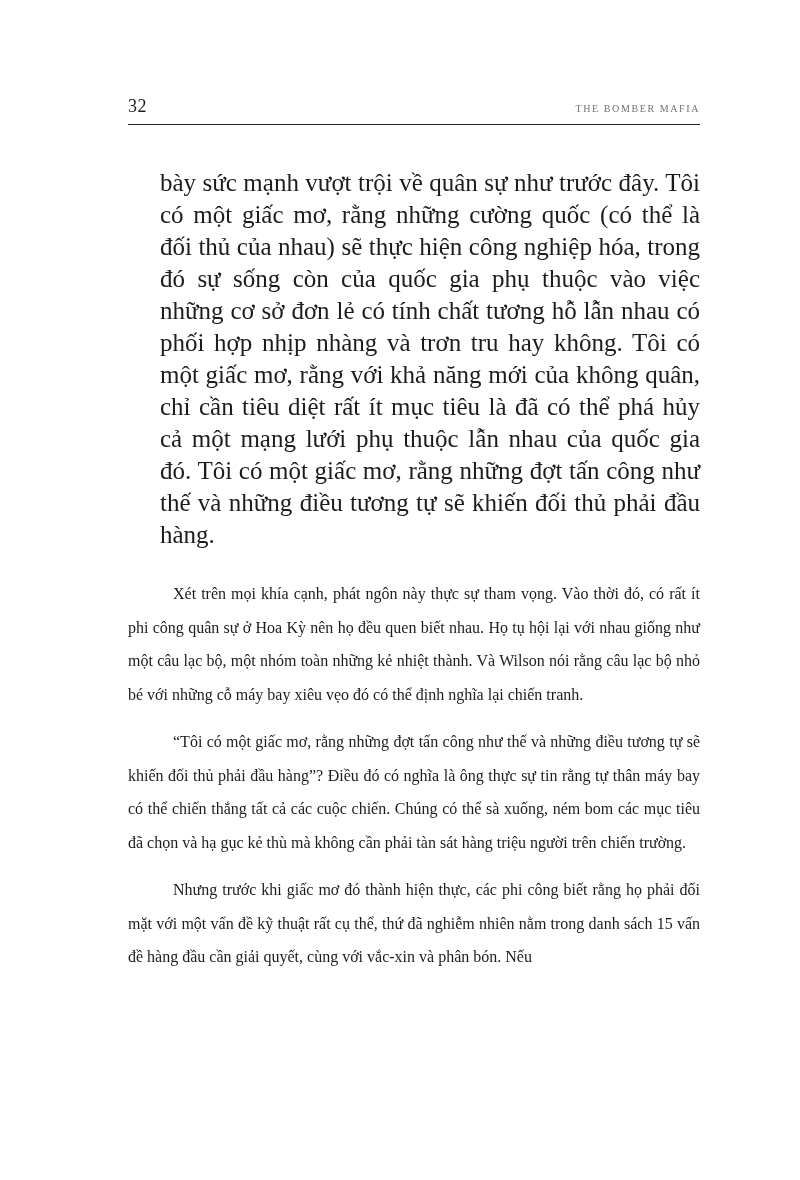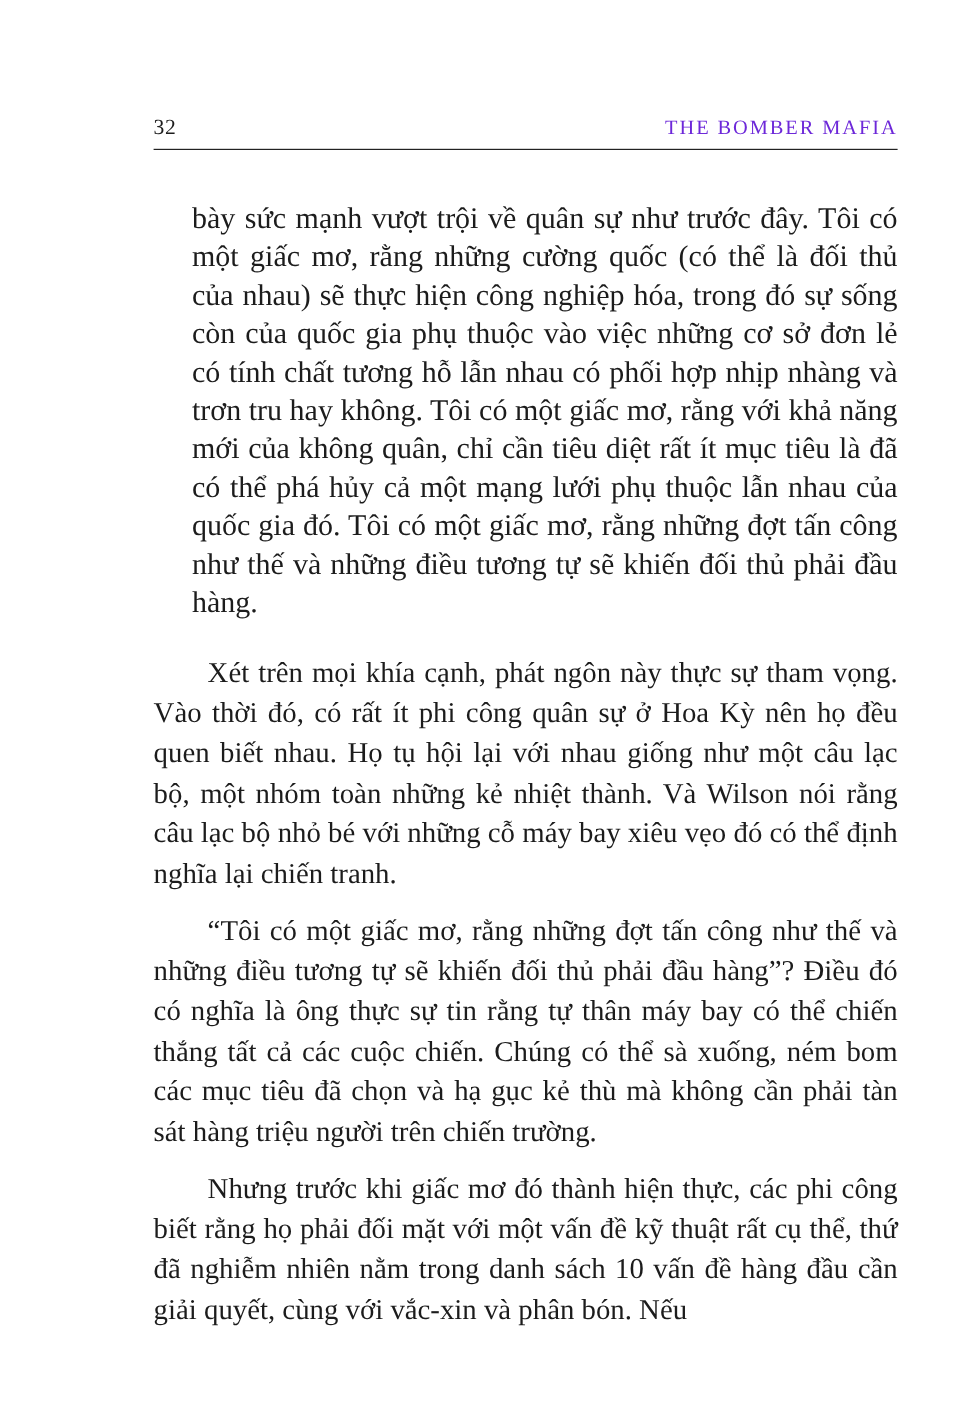--- a/index.html
+++ b/index.html
@@ -12,60 +12,60 @@
   }
 
   body {
     font-family: "Liberation Serif", "DejaVu Serif", serif;
     color: #1c1c1c;
   }
 
   .page {
     width: 800px;
     height: 1180px;
-    padding: 96px 52px 40px 128px;
+    padding: 96px 100px 40px 128px;
   }
 
   .page-header {
     display: flex;
     justify-content: space-between;
     align-items: baseline;
   }
 
   .page-number {
     font-size: 18px;
     letter-spacing: 0.5px;
     color: #1c1c1c;
   }
 
   .running-title {
-    font-size: 17px;
+    font-size: 10px;
     letter-spacing: 1.6px;
-    color: #6d28d9;
+    color: #737373;
     text-transform: uppercase;
     margin-left: 48px;
   }
 
   .header-rule {
     border: none;
     border-top: 1.6px solid #222;
     margin-top: 7px;
   }
 
   .block-quote {
     margin-top: 42px;
     margin-left: 32px;
     font-size: 25px;
     line-height: 32px;
     text-align: justify;
     color: #1c1c1c;
   }
 
   .body-paragraph {
-    font-size: 24px;
+    font-size: 16px;
     line-height: 33.5px;
     text-align: justify;
     text-indent: 45px;
     margin-top: 14px;
     color: #1c1c1c;
   }
 
   .body-paragraph.first {
     margin-top: 26px;
   }
@@ -81,15 +81,15 @@
   </header>
 
   <hr class="header-rule">
 
   <blockquote class="block-quote">bày sức mạnh vượt trội về quân sự như trước đây. Tôi có một giấc mơ, rằng những cường quốc (có thể là đối thủ của nhau) sẽ thực hiện công nghiệp hóa, trong đó sự sống còn của quốc gia phụ thuộc vào việc những cơ sở đơn lẻ có tính chất tương hỗ lẫn nhau có phối hợp nhịp nhàng và trơn tru hay không. Tôi có một giấc mơ, rằng với khả năng mới của không quân, chỉ cần tiêu diệt rất ít mục tiêu là đã có thể phá hủy cả một mạng lưới phụ thuộc lẫn nhau của quốc gia đó. Tôi có một giấc mơ, rằng những đợt tấn công như thế và những điều tương tự sẽ khiến đối thủ phải đầu hàng.</blockquote>
 
   <p class="body-paragraph first">Xét trên mọi khía cạnh, phát ngôn này thực sự tham vọng. Vào thời đó, có rất ít phi công quân sự ở Hoa Kỳ nên họ đều quen biết nhau. Họ tụ hội lại với nhau giống như một câu lạc bộ, một nhóm toàn những kẻ nhiệt thành. Và Wilson nói rằng câu lạc bộ nhỏ bé với những cỗ máy bay xiêu vẹo đó có thể định nghĩa lại chiến tranh.</p>
 
   <p class="body-paragraph">“Tôi có một giấc mơ, rằng những đợt tấn công như thế và những điều tương tự sẽ khiến đối thủ phải đầu hàng”? Điều đó có nghĩa là ông thực sự tin rằng tự thân máy bay có thể chiến thắng tất cả các cuộc chiến. Chúng có thể sà xuống, ném bom các mục tiêu đã chọn và hạ gục kẻ thù mà không cần phải tàn sát hàng triệu người trên chiến trường.</p>
 
-  <p class="body-paragraph">Nhưng trước khi giấc mơ đó thành hiện thực, các phi công biết rằng họ phải đối mặt với một vấn đề kỹ thuật rất cụ thể, thứ đã nghiễm nhiên nằm trong danh sách 10 vấn đề hàng đầu cần giải quyết, cùng với vắc-xin và phân bón. Nếu</p>
+  <p class="body-paragraph">Nhưng trước khi giấc mơ đó thành hiện thực, các phi công biết rằng họ phải đối mặt với một vấn đề kỹ thuật rất cụ thể, thứ đã nghiễm nhiên nằm trong danh sách 15 vấn đề hàng đầu cần giải quyết, cùng với vắc-xin và phân bón. Nếu</p>
 
 </div>
 
 </body></html>

